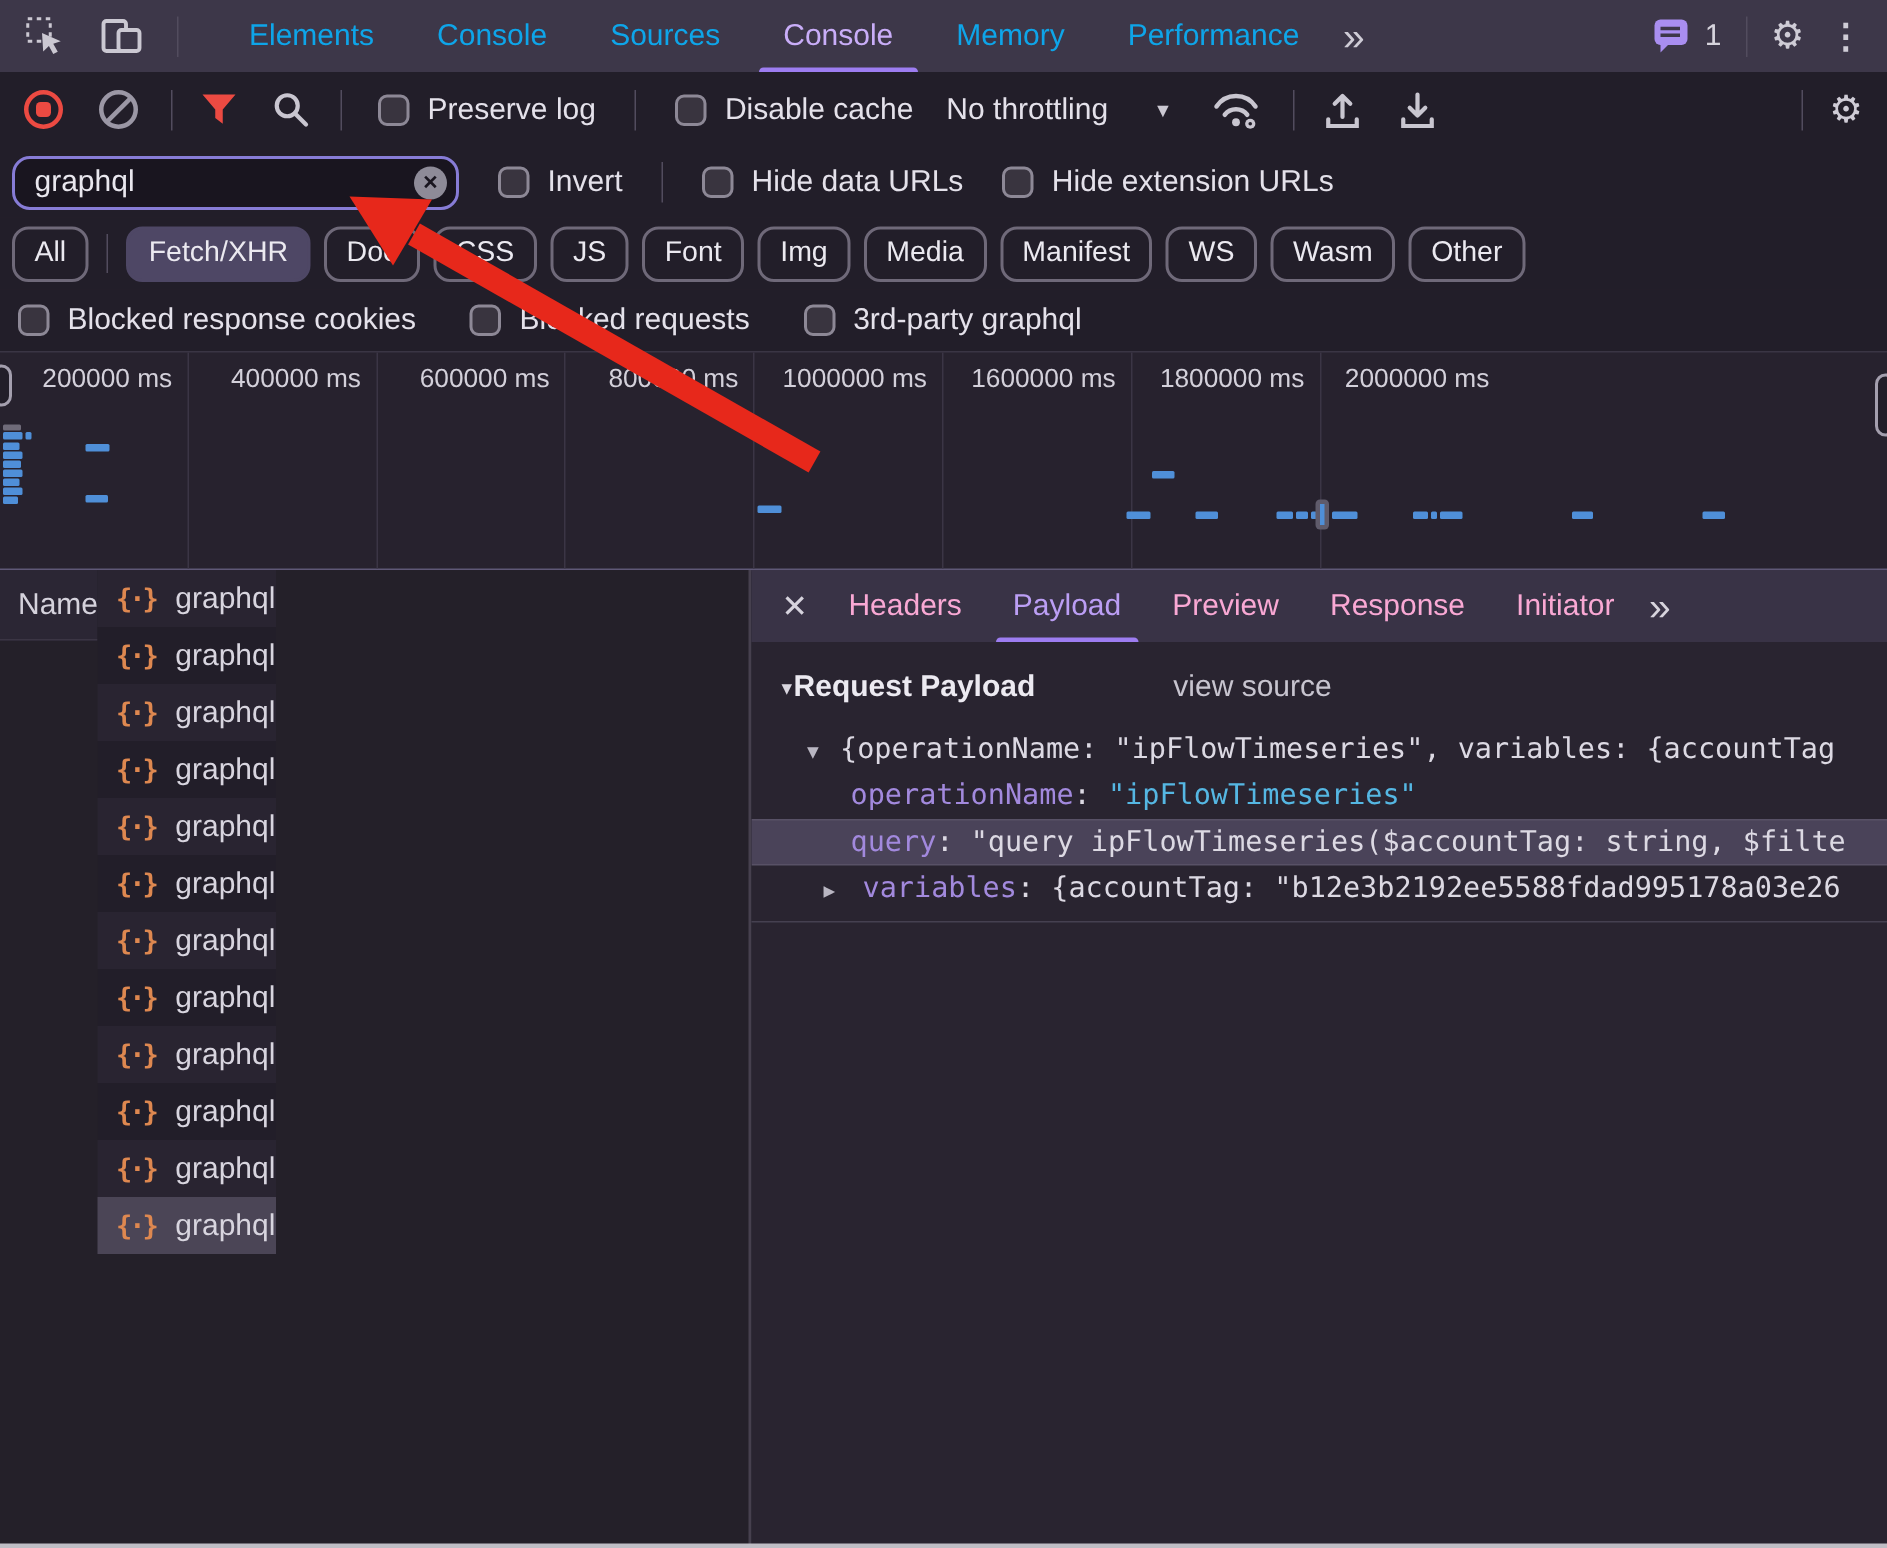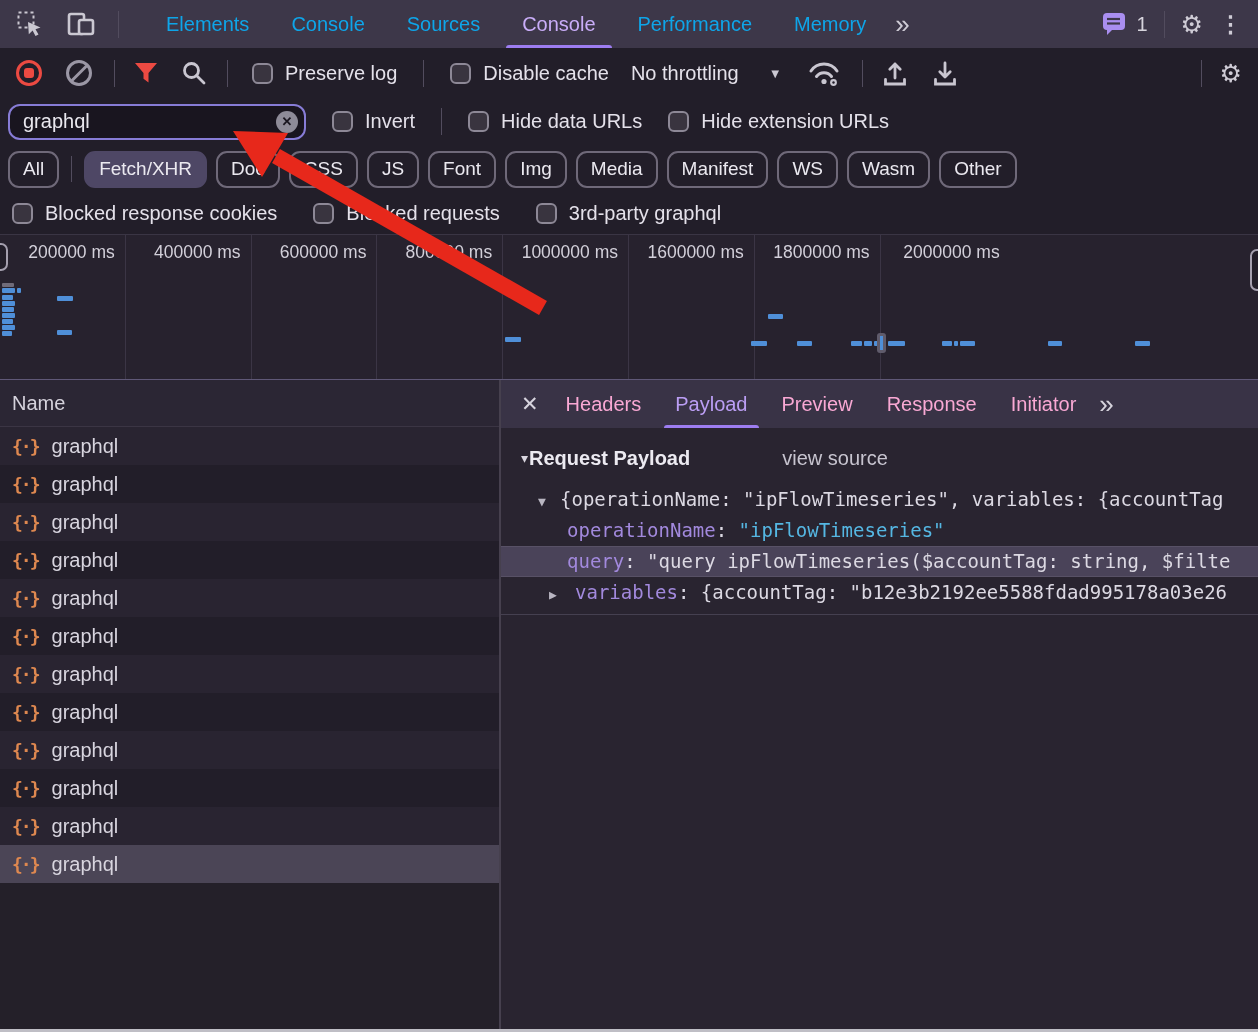--- a/index.html
+++ b/index.html
@@ -49,30 +49,30 @@
   .chip-sep{width:1px;height:26px;background:#524c5e;margin:0 3px}
 
   
   .flags-row{height:41px;background:#221e29;display:flex;align-items:center;gap:36px;padding:0 12px}
 
   
   .overview{height:144px;background:#27222e;border-top:1px solid #3a3544;border-bottom:2px solid #5f5877;
             position:relative;display:flex;overflow:visible}
   .ov-sec{width:125.8px;flex:0 0 auto;border-right:1px solid #3b3545;box-sizing:border-box;
           font-size:17.5px;color:#d3d0da;text-align:right;padding:7px 10px 0 0;white-space:nowrap}
-  .ov-sec.last{text-align:center;padding:7px 0 0 16px;border-right:none;overflow:visible}
+  .ov-sec.last{text-align:left;padding:7px 0 0 16px;border-right:none;overflow:visible}
   .ov-bar{position:absolute;background:#4f8fd8;border-radius:1px}
   .ov-marker{position:absolute;width:9px;height:20px;background:#5f5b6b;border-radius:3px;display:flex;align-items:center;justify-content:center}
   .ov-marker i{display:block;width:3px;height:14px;background:#4f8fd8}
   .handle-l{position:absolute;left:-6px;top:8px;width:14px;height:28px;border:2px solid #a49fae;border-radius:8px;background:#221e29;box-sizing:border-box}
   .handle-r{position:absolute;right:-6px;top:14px;width:14px;height:42px;border:2px solid #a49fae;border-radius:8px;background:#221e29;box-sizing:border-box}
 
   
   .main{position:absolute;top:380px;left:0;right:0;bottom:0;display:flex}
-  .left-panel{width:501px;flex:0 0 auto;background:#242029;display:flex;flex-direction:column;border-right:2px solid #46404e;box-sizing:border-box}
+  .left-panel{width:501px;flex:0 0 auto;background:#242029;display:flex;border-right:2px solid #46404e;box-sizing:border-box}
   .name-header{height:46px;flex:0 0 auto;background:#2b2634;border-bottom:1px solid #3b3544;display:flex;align-items:center;
                padding-left:12px;font-size:20px;color:#d5d2dc}
   .req-row{height:38px;flex:0 0 auto;display:flex;align-items:center;gap:13px;padding-left:12px;font-size:20px;color:#d8d5df;background:#221e29}
   .req-row.odd{background:#292431}
   .req-row.sel{background:#4b4556}
   .braces{color:#de8850;font-family:"DejaVu Sans Mono",monospace;font-size:18px;font-weight:bold;letter-spacing:-2px}
 
   .right-panel{flex:1;background:#292430;display:flex;flex-direction:column;min-width:0}
   .det-tabbar{height:48px;flex:0 0 auto;background:#393346;display:flex;align-items:center}
   .det-x{margin:0 10px 0 20px;font-size:21px;color:#d6d3dd}
@@ -115,22 +115,22 @@
       <rect x="3" y="3" width="15" height="20" rx="2" fill="none" stroke="#cbc8d2" stroke-width="2.6"></rect>
       <rect x="13" y="9" width="14" height="14" rx="2" fill="#3d3749" stroke="#cbc8d2" stroke-width="2.6"></rect>
     </svg>
   </span>
   <span class="vsep" style="margin-left:20px"></span>
   <div class="tabs">
       <div class="tab">Elements</div>
       <div class="tab">Console</div>
       <div class="tab">Sources</div>
       <div class="tab sel">Console</div>
+      <div class="tab">Memory</div>
       <div class="tab">Performance</div>
-      <div class="tab">Memory</div>
     </div>
   <span class="more-tabs glyph">»</span>
   <div class="topbar-right">
     <span class="issues">
       <span class="tb-ic">
         <svg width="26" height="26" viewBox="0 0 26 26">
           <rect x="2" y="2" width="22" height="17" rx="4" fill="#a98ef0"></rect>
           <polygon points="6,18 6,24 12,18" fill="#a98ef0"></polygon>
           <line x1="6" y1="8" x2="19" y2="8" stroke="#3d3749" stroke-width="2.2"></line>
           <line x1="6" y1="12.5" x2="19" y2="12.5" stroke="#3d3749" stroke-width="2.2"></line>

